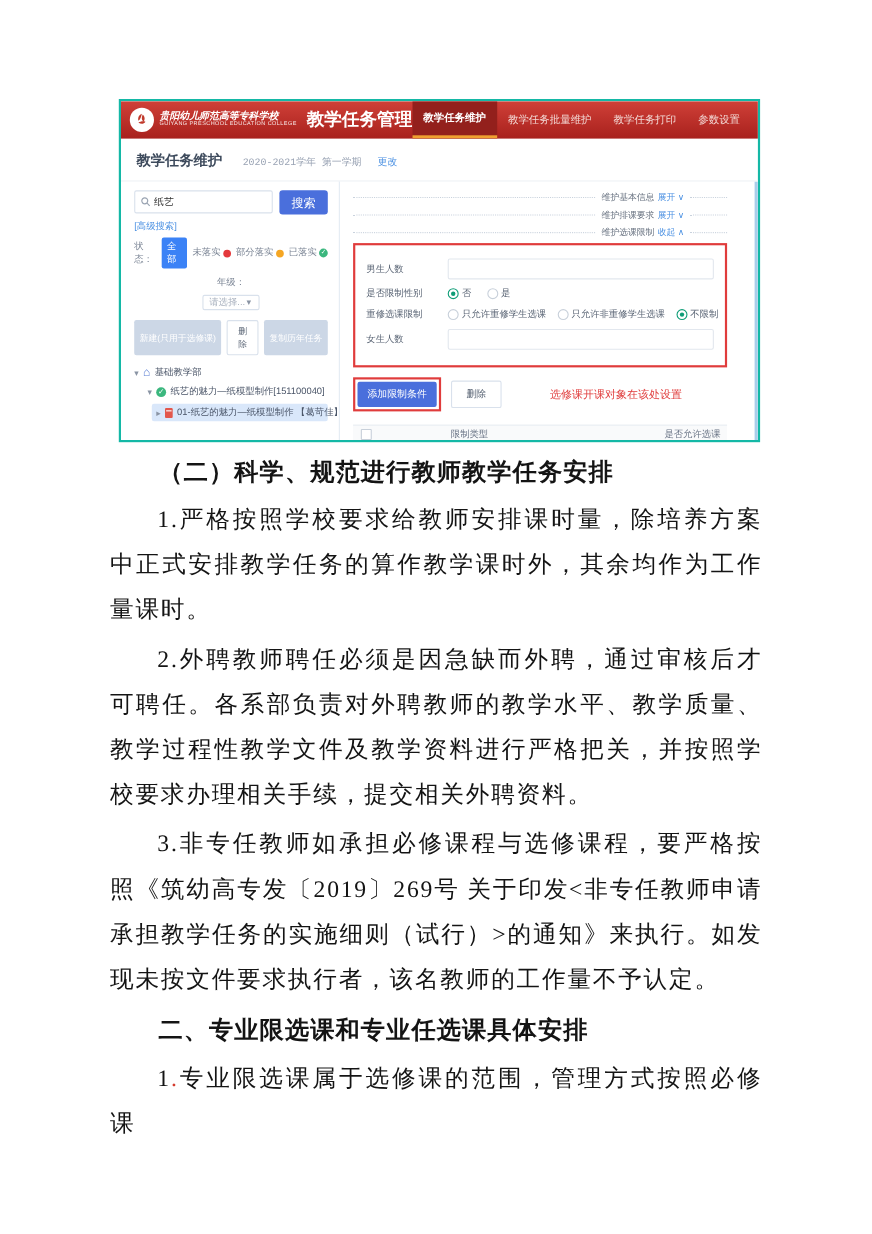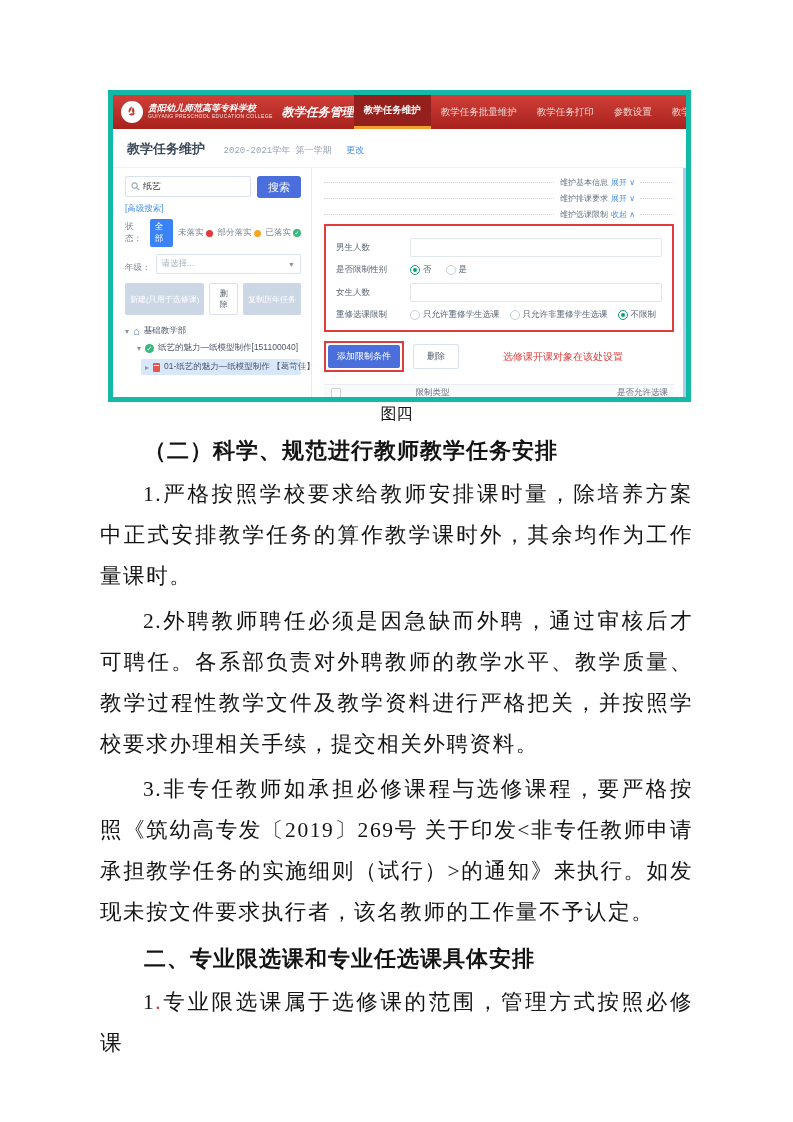--- a/index.html
+++ b/index.html
@@ -2,31 +2,31 @@
 <html><head>
 <meta charset="utf-8">
 <style>
   * { margin:0; padding:0; box-sizing:border-box; }
   html,body { background:#ffffff; }
   .page { position:relative; width:793px; height:1122px; background:#fff; overflow:hidden;
           font-family:"Liberation Serif","DejaVu Serif",serif; }
 
   
   .shot { position:absolute; left:108px; top:90px; width:583px; height:312px;
-          border:5px solid #14b8a6; background:#fff; overflow:hidden;
+          border:2px solid #14b8a6; background:#fff; overflow:hidden;
           font-family:"Liberation Sans","DejaVu Sans",sans-serif; }
   .shot-header { height:34px; background:linear-gradient(180deg,#d04038,#a8211d);
                  display:flex; align-items:stretch; padding-left:8px; overflow:hidden; }
   .logo-wrap { display:flex; align-items:center; }
   .logo-circle { width:22px; height:22px; border-radius:50%; background:#fff;
                  display:flex; align-items:center; justify-content:center; }
   .school-names { margin-left:5px; color:#fff; line-height:1.1; }
   .school-cn { font-size:9px; font-weight:bold; font-style:italic; white-space:nowrap; }
   .school-en { font-size:5px; letter-spacing:.4px; white-space:nowrap; opacity:.9; }
-  .app-title { color:#fff; font-size:12px; font-weight:bold; margin-left:9px; align-self:center; white-space:nowrap;font-style:italic; }
+  .app-title { color:#fff; font-size:16px; font-weight:bold; margin-left:9px; align-self:center; white-space:nowrap; }
   .shot-nav { margin-left:auto; display:flex; align-items:stretch; }
   .nav-item { color:#f3d9d5; font-size:9.5px; padding:0 10px; display:flex; align-items:center; white-space:nowrap; cursor:pointer; }
   .nav-item.active { background:#93201c; color:#fff; font-weight:bold; border-bottom:3px solid #f0a030; }
 
   .shot-titlerow { padding:11px 14px 9px; border-bottom:1px solid #eef2f6;font-family:Liberation Mono, monospace; }
   .shot-pagetitle { font-size:13px; font-weight:bold; color:#3d4a5c; }
   .shot-term { font-size:9px; color:#98a2b3; margin-left:9px; }
   .shot-change { font-size:9px; color:#4a90e2; margin-left:5px; cursor:pointer; }
 
   .shot-body { display:flex; height:245px; }
@@ -39,42 +39,42 @@
   .btn-blue { background:#4a6fdc; color:#fff; font-size:11px; border:none; border-radius:3px;
               padding:0 11px; height:22px; cursor:pointer; font-family:"Liberation Sans",sans-serif; }
   .adv-link { font-size:8.5px; color:#4a90e2; margin:5px 0 4px; cursor:pointer; }
   .status-row { display:flex; align-items:center; gap:5px; font-size:8.5px; color:#7a8494; margin:3px 0 0; flex-wrap:nowrap; }
   .badge-all { background:#3b82f6; color:#fff; padding:2px 5px; border-radius:2px; cursor:pointer; }
   .st-item { display:flex; align-items:center; gap:2px; cursor:pointer; white-space:nowrap; }
   .dot { width:7px; height:7px; border-radius:50%; display:inline-block; }
   .dot-red { background:#e4393c; } .dot-orange { background:#f5a623; }
   .chk-circle { width:8px; height:8px; border-radius:50%; background:#3bb77e; color:#fff;
                 font-size:6px; line-height:8px; text-align:center; display:inline-block; }
-  .grade-row { display:flex; align-items:flex-end; gap:5px; margin:7px 0 0; font-size:8.5px; color:#7a8494; }
+  .grade-row { display:flex; align-items:center; gap:5px; margin:7px 0 0; font-size:8.5px; color:#7a8494;flex-direction:column; }
   .sel-box { flex:1; height:20px; border:1px solid #d9e1ec; border-radius:2px; background:#fff;
              display:flex; align-items:center; justify-content:space-between; padding:0 5px;
              color:#aab2bf; cursor:pointer; }
   .caret { color:#8a94a4; font-size:7px; }
   .sbtn-row { display:flex; gap:5px; margin:9px 0 10px; }
   .btn-disabled { background:#ccd7e6; color:#fff; font-size:8px; border:none; border-radius:2px;
                   padding:4px 5px; white-space:nowrap; font-family:"Liberation Sans",sans-serif; }
   .btn-white { background:#fff; border:1px solid #d9e1ec; color:#5a6575; font-size:8px; border-radius:2px;
                padding:4px 8px; cursor:pointer; font-family:"Liberation Sans",sans-serif; }
   .tree { font-size:8.5px; color:#4a5568; margin-top:4px; }
   .tree-row { display:flex; align-items:center; gap:4px; margin-bottom:5px; cursor:pointer; white-space:nowrap; }
   .tw-caret { font-size:8px; color:#8a94a4; }
   .home-ic { color:#5b7fd4; font-size:11px; line-height:10px; }
   .ok-ic { width:9px; height:9px; border-radius:50%; background:#3bb77e; color:#fff; font-size:7px;
            line-height:9px; text-align:center; flex:none; }
   .book-ic { width:7px; height:9px; background:#e2574c; border-radius:1px; position:relative; flex:none; }
   .book-ic div { position:absolute; left:1px; right:1px; top:2px; height:1px; background:#fff; }
   .tree-sel { background:#d9e7fa; padding:2px 4px; border-radius:2px; margin-left:16px; }
   .t-indent1 { padding-left:12px; }
 
-  .shot-main { flex:1; position:relative; padding:6px 12px 0 12px; border-left:1px solid #e4ebf3; overflow:hidden; }
+  .shot-main { flex:1; position:relative; padding:6px 28px 0 12px; border-left:1px solid #e4ebf3; overflow:hidden; }
   .collapse-row { display:flex; align-items:center; height:16px; font-size:8px; color:#66707f; }
   .leader { flex:1; border-top:1px dotted #c9d2dd; margin-right:6px; }
   .tail { width:34px; border-top:1px dotted #c9d2dd; margin-left:5px; }
   .c-label { white-space:nowrap; }
   .c-action { color:#4a90e2; margin-left:3px; white-space:nowrap; cursor:pointer; }
   .red-panel { border:2px solid #e03c3c; margin-top:2px; padding:5px 10px 7px; }
   .rp-title { font-size:10px; font-weight:bold; color:#333; margin-bottom:4px; }
   .form-row { display:flex; align-items:center; margin:7px 0; font-size:8.5px; color:#5a6575; }
   .f-label { width:74px; flex:none; }
   .radios { display:flex; align-items:center; gap:14px; }
@@ -242,42 +242,42 @@
                     <div></div>
                   </span>
                 <span>否</span>
               </span>
               <span class="radio-opt">
                 <span class="radio"></span>
                 <span>是</span>
               </span>
             </div>
           </div>
-          <div class="form-row">
-            <span class="f-label">女生人数</span>
-            <input class="txt-input" type="text" value="" style="">
-          </div>
           <div class="form-row" style="margin-bottom:2px;">
             <span class="f-label">重修选课限制</span>
             <div class="radios tight">
               <span class="radio-opt">
                 <span class="radio"></span>
                 <span>只允许重修学生选课</span>
               </span>
               <span class="radio-opt">
                 <span class="radio"></span>
                 <span>只允许非重修学生选课</span>
               </span>
               <span class="radio-opt">
                 <span class="radio on">
                     <div></div>
                   </span>
                 <span>不限制</span>
               </span>
             </div>
+          </div>
+          <div class="form-row">
+            <span class="f-label">女生人数</span>
+            <input class="txt-input" type="text" value="" style="">
           </div>
         </div>
 
         <div class="action-row">
           <span class="add-wrap">
             <button class="btn-add">添加限制条件</button>
           </span>
           <button class="btn-del">删除</button>
           <span class="hint-red">选修课开课对象在该处设置</span>
         </div>
@@ -292,21 +292,20 @@
           </div>
 
         </div>
 
         <div class="scroll-strip"></div>
       </div>
     </div>
   </div>
 
   <div class="doc">
-    <div class="doc-caption">图四</div>
     <div class="doc-h">（二）科学、规范进行教师教学任务安排</div>
     <p class="doc-p">1.严格按照学校要求给教师安排课时量，除培养方案中正式安排教学任务的算作教学课时外，其余均作为工作量课时。</p>
     <p class="doc-p">2.外聘教师聘任必须是因急缺而外聘，通过审核后才可聘任。各系部负责对外聘教师的教学水平、教学质量、教学过程性教学文件及教学资料进行严格把关，并按照学校要求办理相关手续，提交相关外聘资料。</p>
     <p class="doc-p">3.非专任教师如承担必修课程与选修课程，要严格按照《筑幼高专发〔2019〕269号 关于印发&lt;非专任教师申请承担教学任务的实施细则（试行）&gt;的通知》来执行。如发现未按文件要求执行者，该名教师的工作量不予认定。</p>
     <div class="doc-h">二、专业限选课和专业任选课具体安排</div>
     <p class="doc-p"><span>1</span><span class="red-dot-txt">.</span><span>专业限选课属于选修课的范围，管理方式按照必修课</span></p>
   </div>
 
 </div>
 

